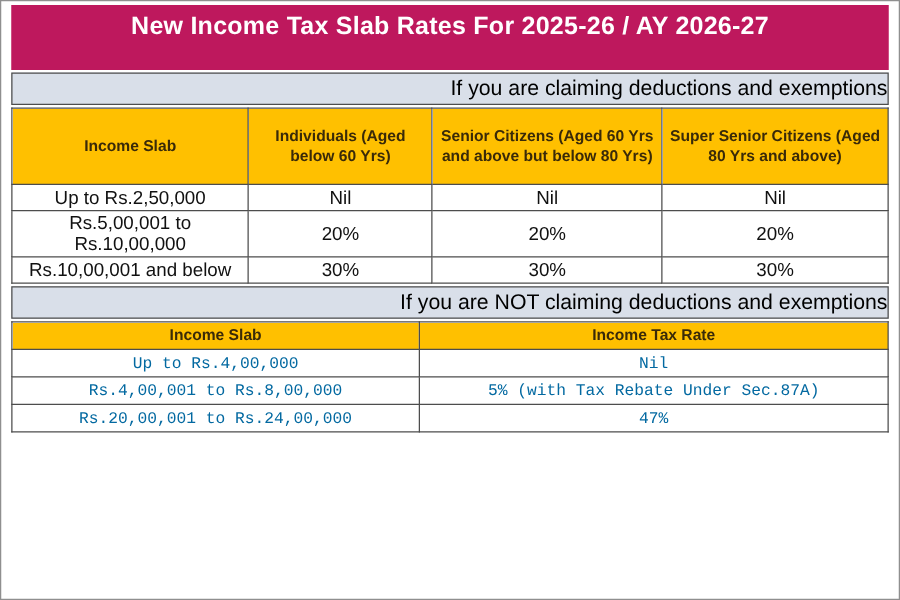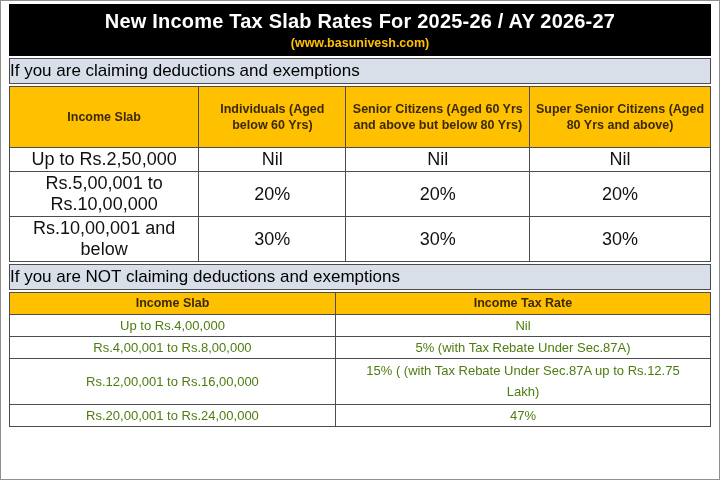--- a/index.html
+++ b/index.html
@@ -3,60 +3,59 @@
 <meta charset="utf-8">
 <style>
   html,body { margin:0; padding:0; background:#e9e9e9; }
   body { font-family:"Liberation Sans", sans-serif; }
   .page {
     width:720px; height:480px; margin:0; background:#ffffff;
     border:1px solid #8f8f8f; box-sizing:border-box;
     padding:3px 8px 0 8px; overflow:hidden;
   }
   .title-block {
-    background:#000000; text-align:center; padding:6px 0 5px 0; height:41px;
+    background:#be185d; text-align:center; padding:6px 0 5px 0; height:41px;
   }
   .title {
     color:#ffffff; font-weight:bold; font-size:20px; letter-spacing:0.2px;
   }
   .subtitle {
     color:#FFC000; font-weight:bold; font-size:12.5px; margin-top:3px;
   }
   .band {
     background:#D9DFE9; border:1px solid #4d4d4d; box-sizing:border-box;
-    text-align:left; font-size:17px; color:#000000;
+    text-align:right; font-size:17px; color:#000000;
     height:26px; line-height:24px; margin-top:2px;
   }
   table {
     border-collapse:collapse; width:100%; table-layout:fixed; margin-top:2px;
   }
   th, td {
     border:1px solid #4d4d4d; text-align:center; vertical-align:middle;
     overflow:hidden; box-sizing:border-box;
   }
   th {
     background:#FFC000; color:#3a2a08; font-weight:bold; font-size:12.5px;
     line-height:1.3; padding:2px 4px;
   }
   .t1 th { height:61px; }
-  .t1 td { height:21px; font-size:18px; color:#111111; }
+  .t1 td { height:21px; font-size:15px; color:#111111; }
   .t2 th { height:22px; }
-  .t2 td { height:22px; font-size:13px; color:#4d7c0f; }
+  .t2 td { height:22px; font-size:13px; color:#0369a1;font-family:Liberation Mono, monospace; }
   .t2 tr.tall td { height:46px; }
   .t2 tr.short td { height:15px; }
   .t2 td.rate-wrap { padding:0 14px; line-height:1.55; }
 </style>
 </head>
 <body>
 
 <div class="page">
 
   <div class="title-block">
     <div class="title">New Income Tax Slab Rates For 2025-26 / AY 2026-27</div>
-    <div class="subtitle">(www.basunivesh.com)</div>
   </div>
 
   <div class="band">If you are claiming deductions and exemptions</div>
 
   <table class="t1">
     <colgroup>
       <col style="width:27%">
         <col style="width:21%">
         <col style="width:26.2%">
         <col style="width:25.8%">
@@ -106,24 +105,20 @@
     </thead>
     <tbody>
       <tr>
         <td>Up to Rs.4,00,000</td>
         <td>Nil</td>
       </tr>
       <tr>
         <td>Rs.4,00,001 to Rs.8,00,000</td>
         <td>5% (with Tax Rebate Under Sec.87A)</td>
       </tr>
-      <tr class="tall">
-        <td>Rs.12,00,001 to Rs.16,00,000</td>
-        <td class="rate-wrap">15% ( (with Tax Rebate Under Sec.87A up to Rs.12.75 Lakh)</td>
-      </tr>
       <tr>
         <td>Rs.20,00,001 to Rs.24,00,000</td>
         <td>47%</td>
       </tr>
     </tbody>
   </table>
 
 </div>
 
 </body></html>

